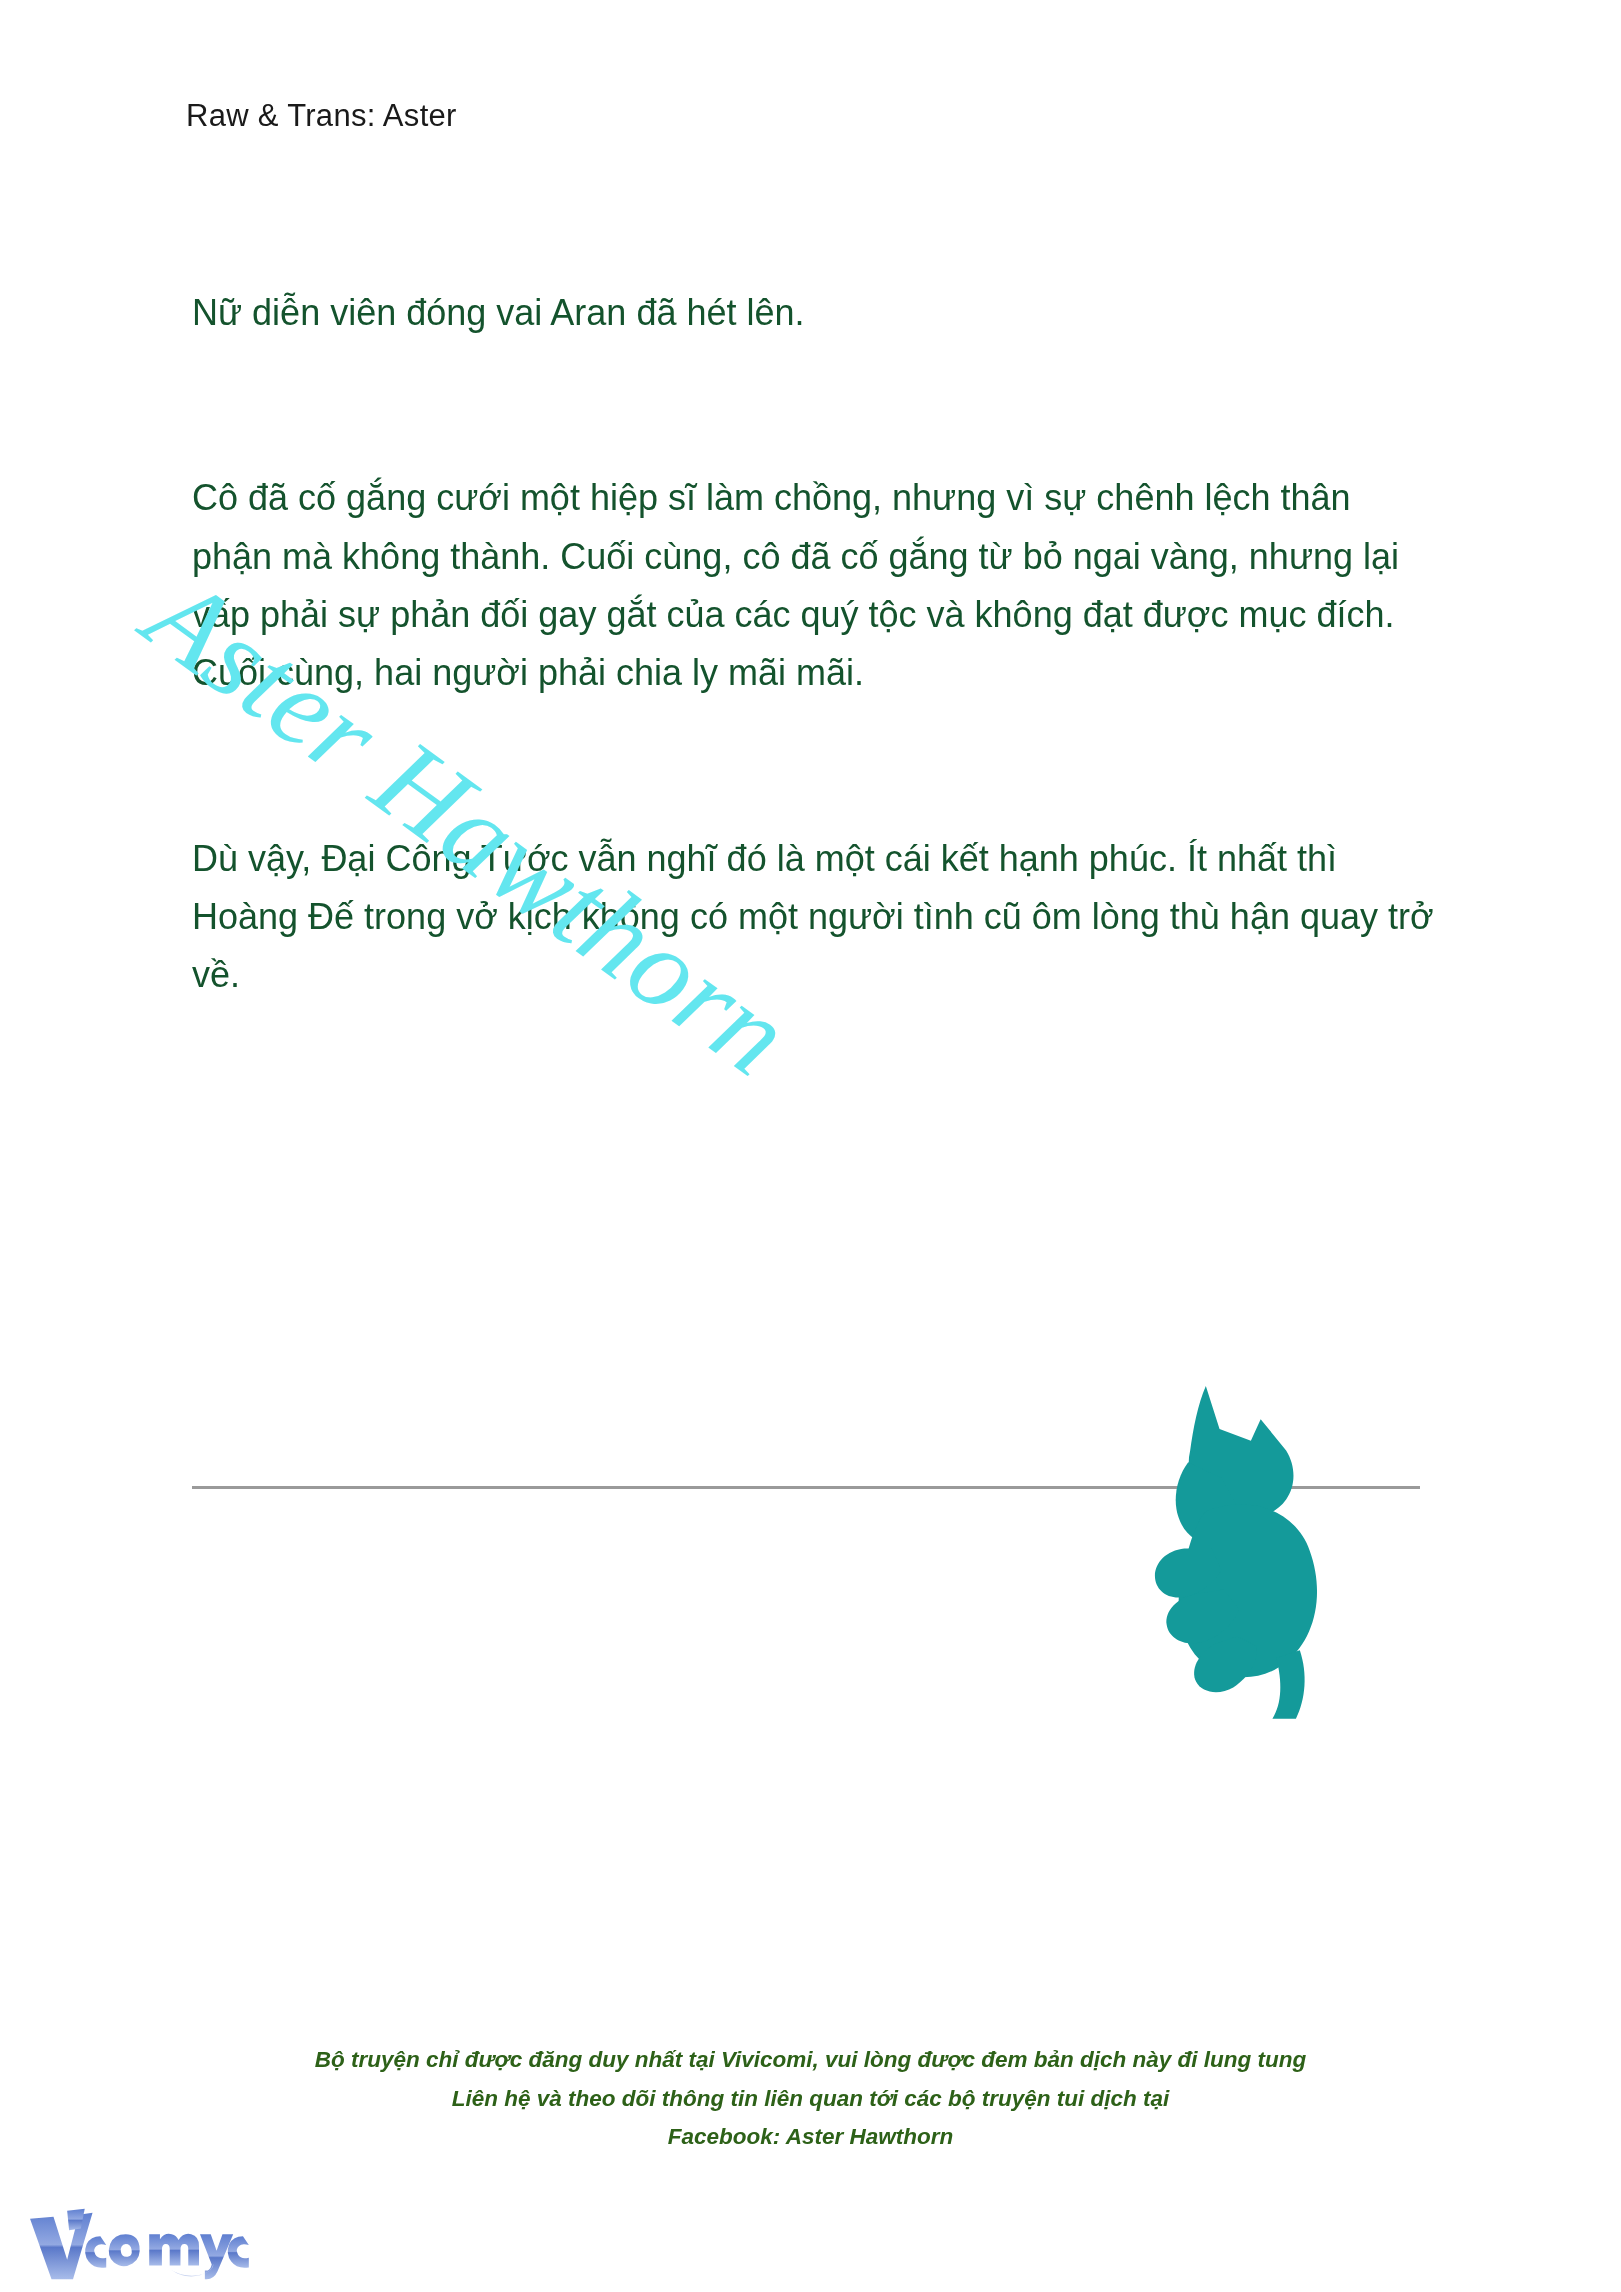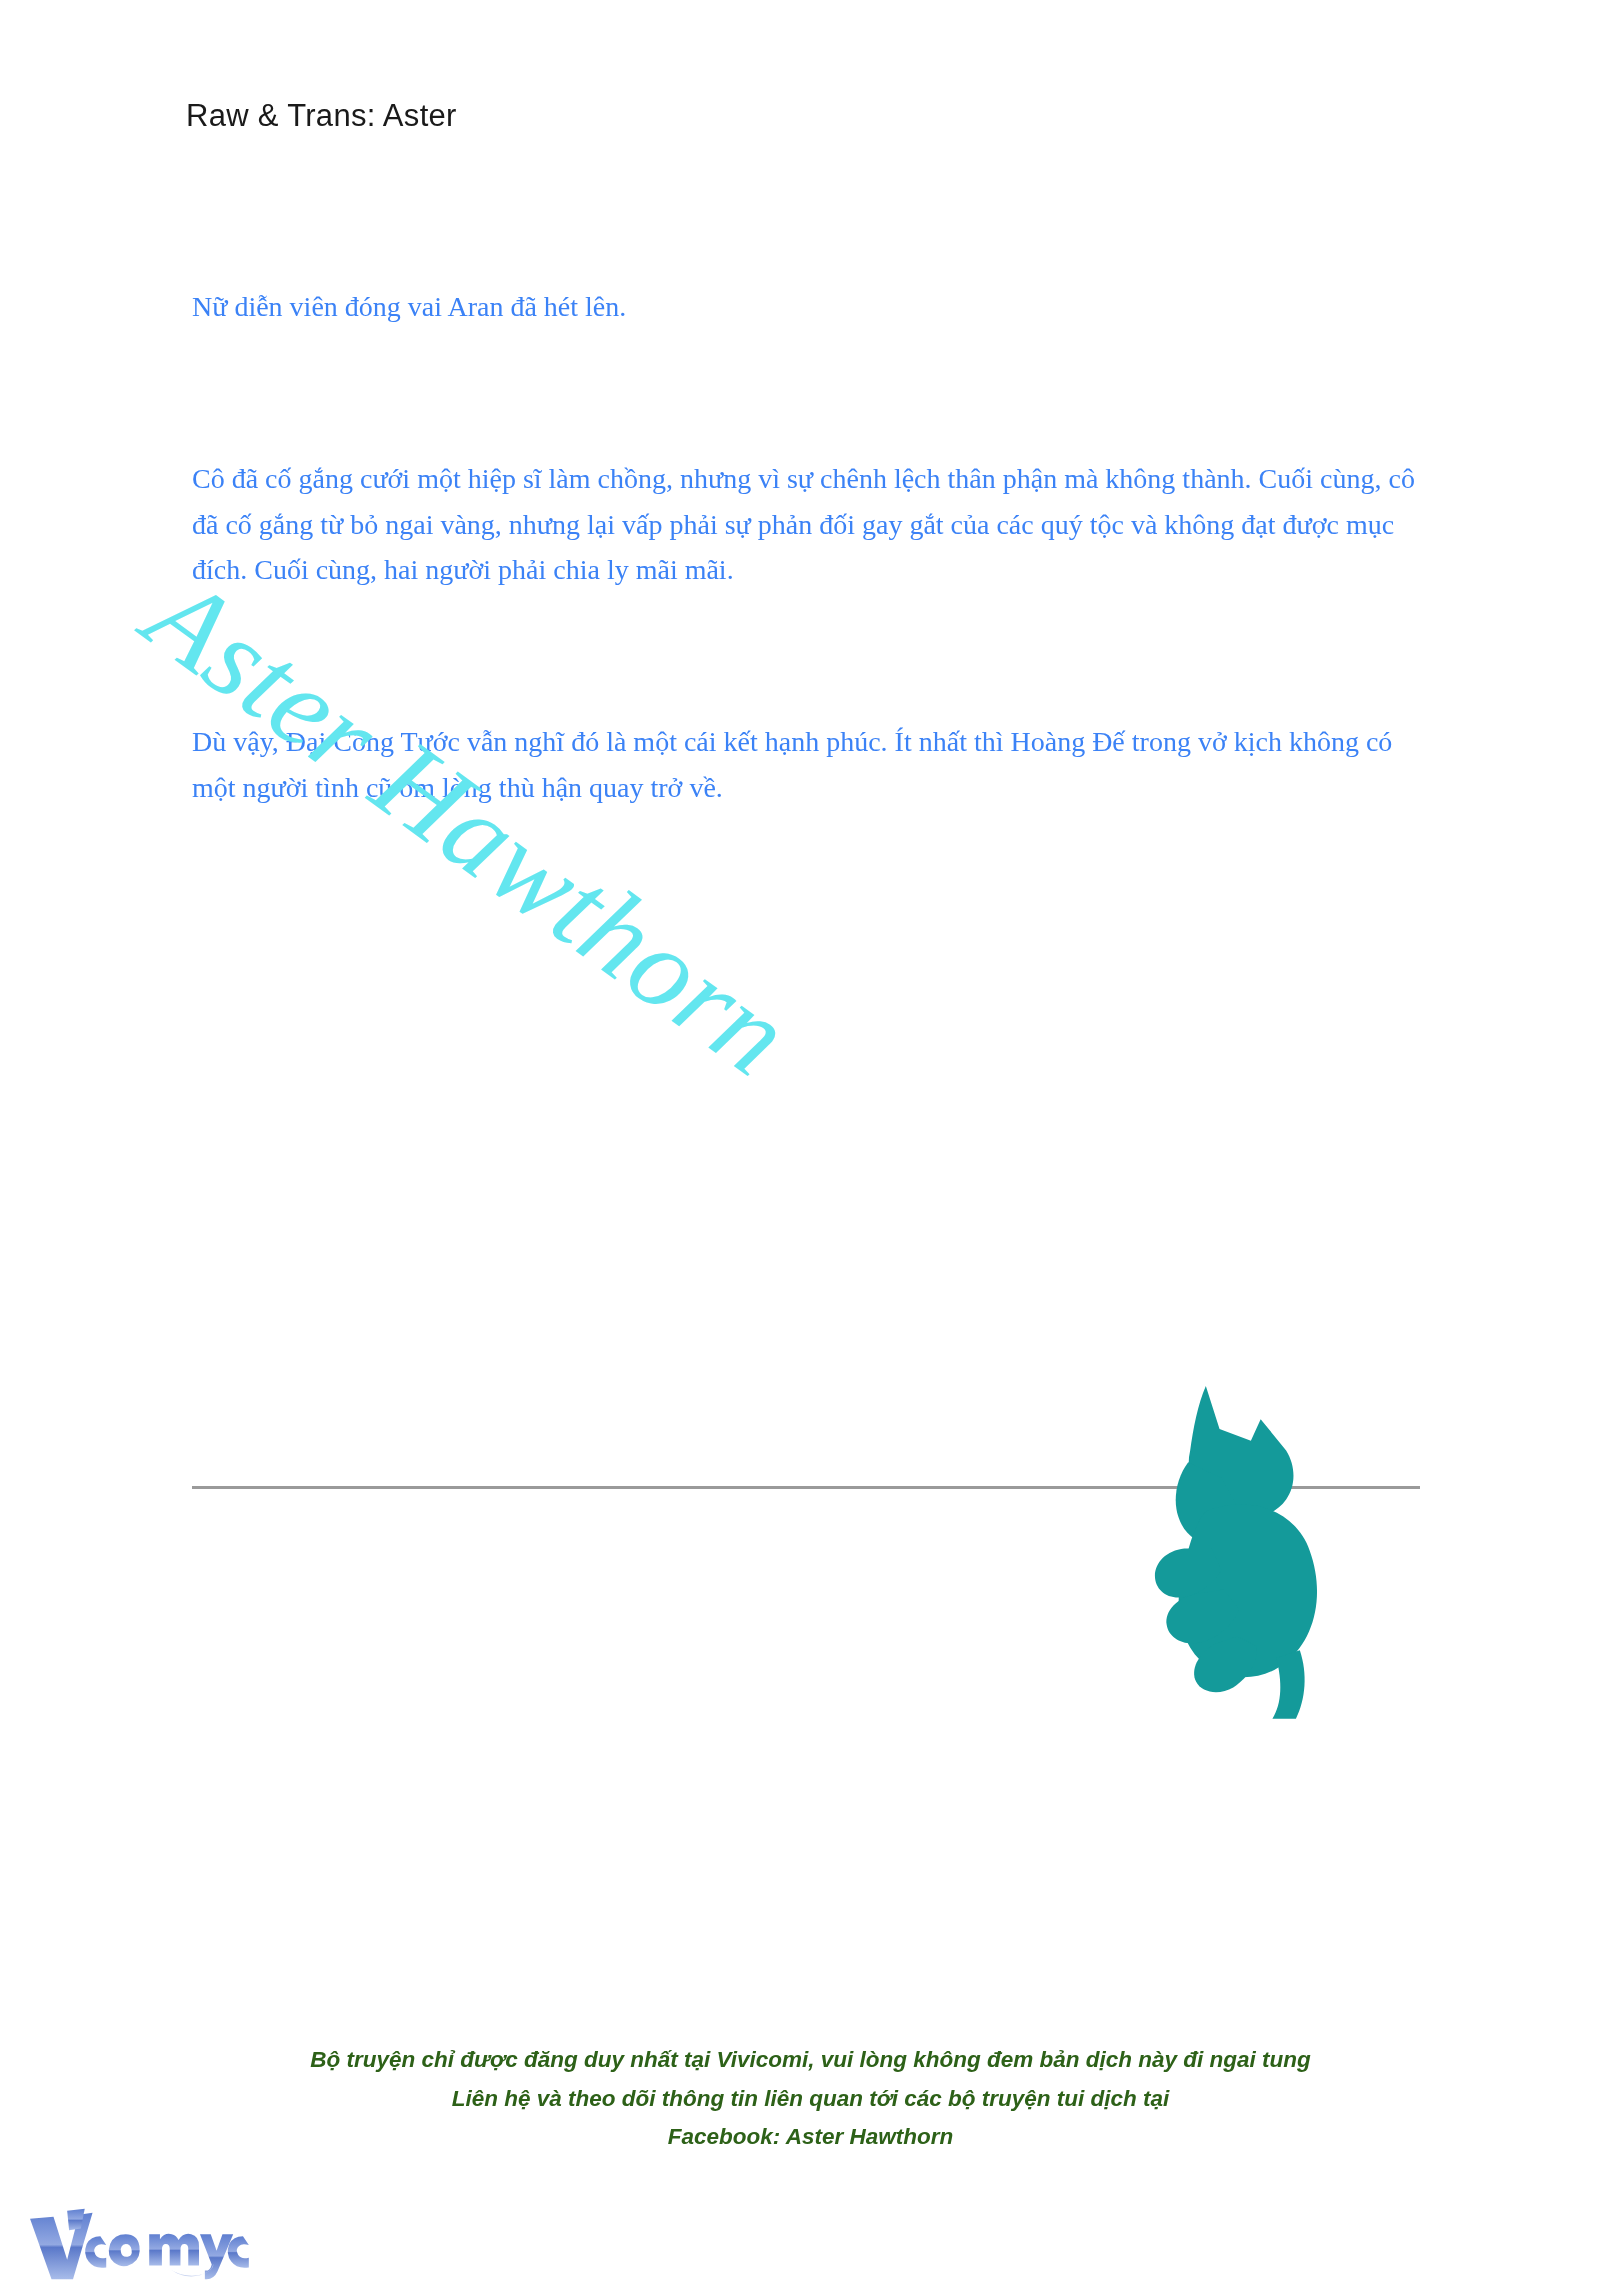--- a/index.html
+++ b/index.html
@@ -30,25 +30,25 @@
   }
 
   
   .content {
     position: absolute;
     left: 192px;
     top: 284px;
     width: 1245px;
   }
   .para {
-    font-size: 28px;
+    font-size: 36px;
     line-height: 1.62;
-    color: #3b82f6;
+    color: #14532d;
     margin: 0 0 71px 0;
-    font-family: Liberation Serif, serif;
+    font-family: Liberation Sans, sans-serif;
     white-space: pre-wrap;
   }
   .para.gap-large { margin-bottom: 94px; }
   .para.gap-xl    { margin-bottom: 127px; }
 
   
   .divider {
     position: absolute;
     left: 192px;
     top: 1486px;
@@ -169,21 +169,21 @@
         <path d="M176 296 C182 320 182 342 172 358
                  L196 358 C206 338 208 312 200 288 Z"></path>
       </g>
     </svg>
   </div>
 
   <div class="watermark">Aster Hawthorn</div>
 
 
   <div class="footer-note">
-    <div>Bộ truyện chỉ được đăng duy nhất tại Vivicomi, vui lòng không đem bản dịch này đi ngai tung</div>
+    <div>Bộ truyện chỉ được đăng duy nhất tại Vivicomi, vui lòng được đem bản dịch này đi lung tung</div>
     <div>Liên hệ và theo dõi thông tin liên quan tới các bộ truyện tui dịch tại</div>
     <div>Facebook: Aster Hawthorn</div>
   </div>
 
   <div class="logo">
     <svg viewBox="0 0 230 86" width="225" height="84" aria-hidden="true">
       <defs>
         <linearGradient id="lg" x1="0" y1="0" x2="0" y2="1">
           <stop offset="0%" stop-color="#5f7fd0"></stop>
           <stop offset="48%" stop-color="#93a9e2"></stop>

